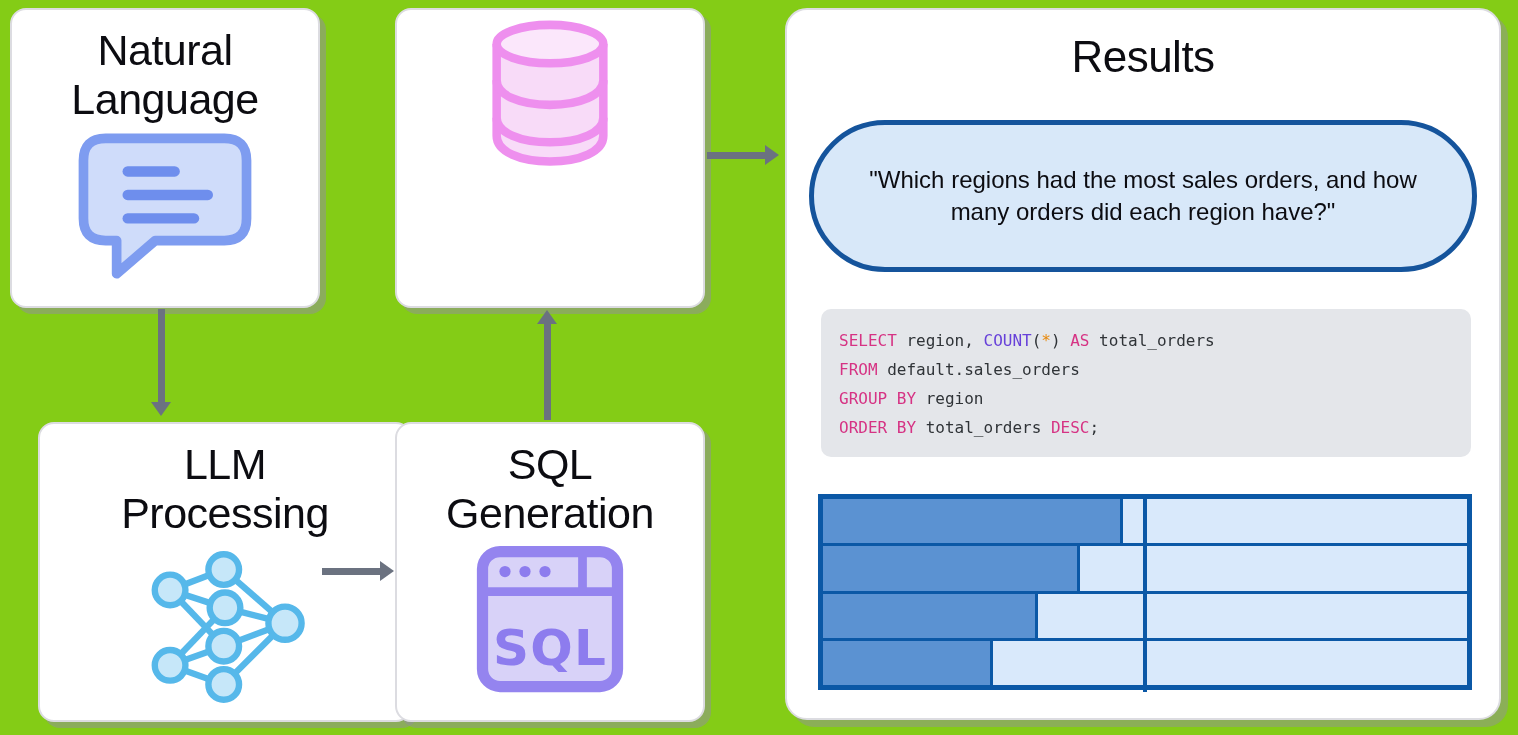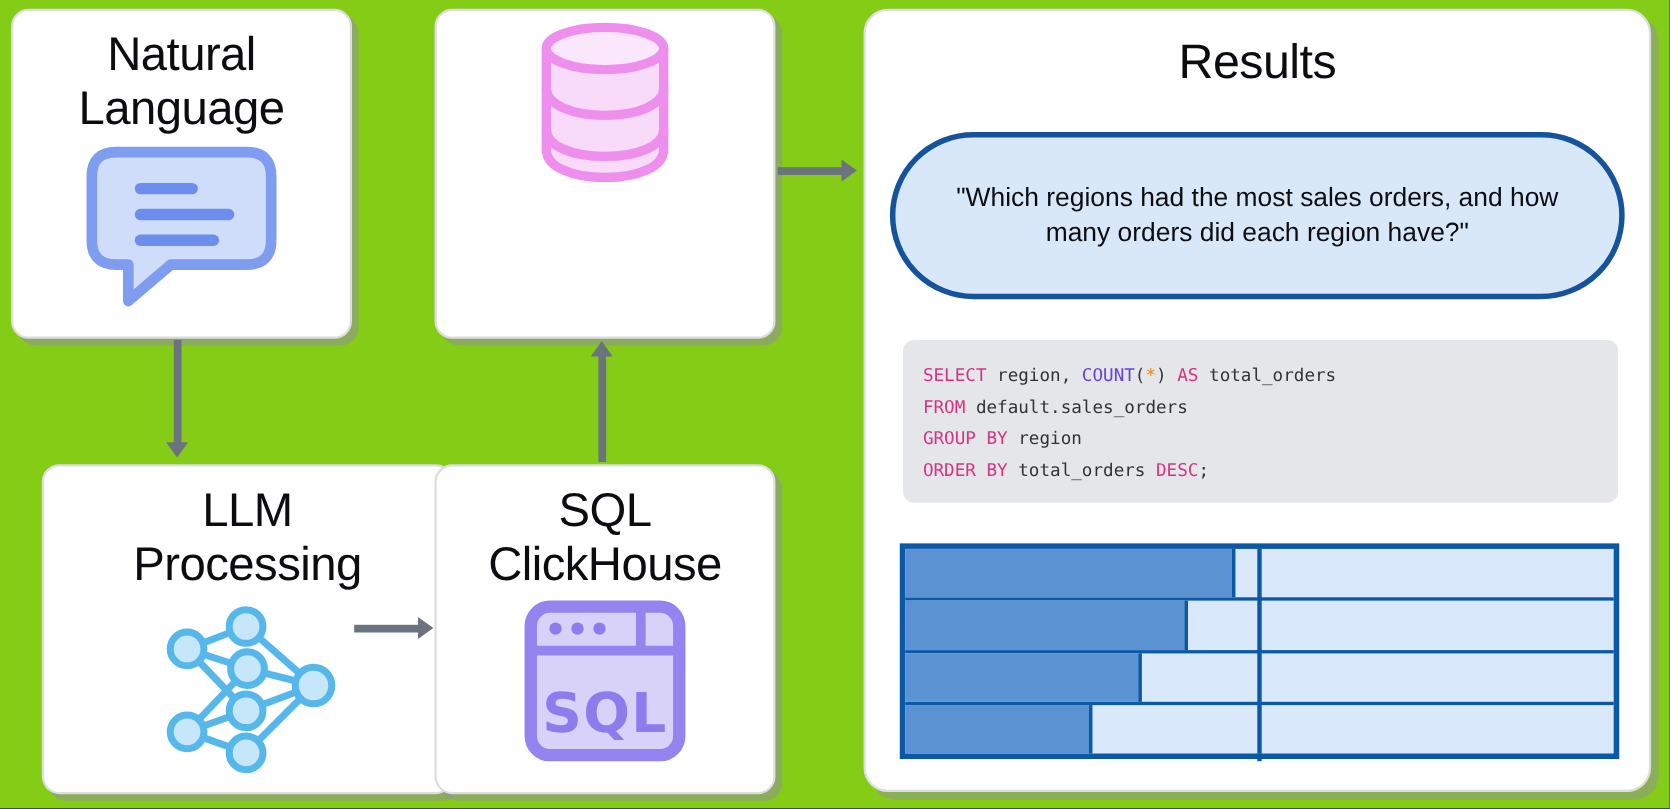--- a/index.html
+++ b/index.html
@@ -125,21 +125,21 @@
         <circle cx="64" cy="20" r="12"></circle>
         <circle cx="65" cy="50" r="12"></circle>
         <circle cx="64" cy="80" r="12"></circle>
         <circle cx="64" cy="110" r="12"></circle>
         <circle cx="112" cy="62" r="13"></circle>
       </g>
     </svg>
   </div>
 
   <div class="node-box" id="box-sql">
-    <h2 class="node-title">SQL ClickHouse</h2>
+    <h2 class="node-title">SQL Generation</h2>
     <svg class="node-icon" width="150" height="150" viewBox="0 0 120 120">
       <rect class="sqlw-frame" stroke-width="9" x="6" y="6" width="108" height="108" rx="14"></rect>
       <line class="sqlw-line" stroke-width="7" x1="6" y1="38" x2="114" y2="38"></line>
       <line class="sqlw-line" stroke-width="7" x1="86" y1="8" x2="86" y2="38"></line>
       <circle class="sqlw-dot" cx="24" cy="22" r="4.5"></circle>
       <circle class="sqlw-dot" cx="40" cy="22" r="4.5"></circle>
       <circle class="sqlw-dot" cx="56" cy="22" r="4.5"></circle>
       <text class="sqlw-text" x="60" y="97" font-size="40" text-anchor="middle" letter-spacing="1">SQL</text>
     </svg>
   </div>

